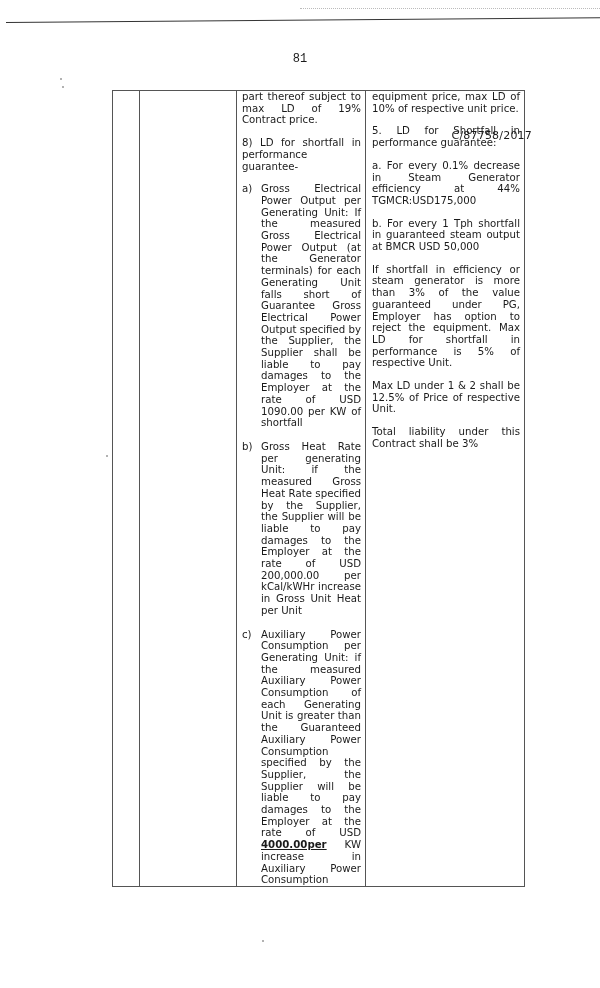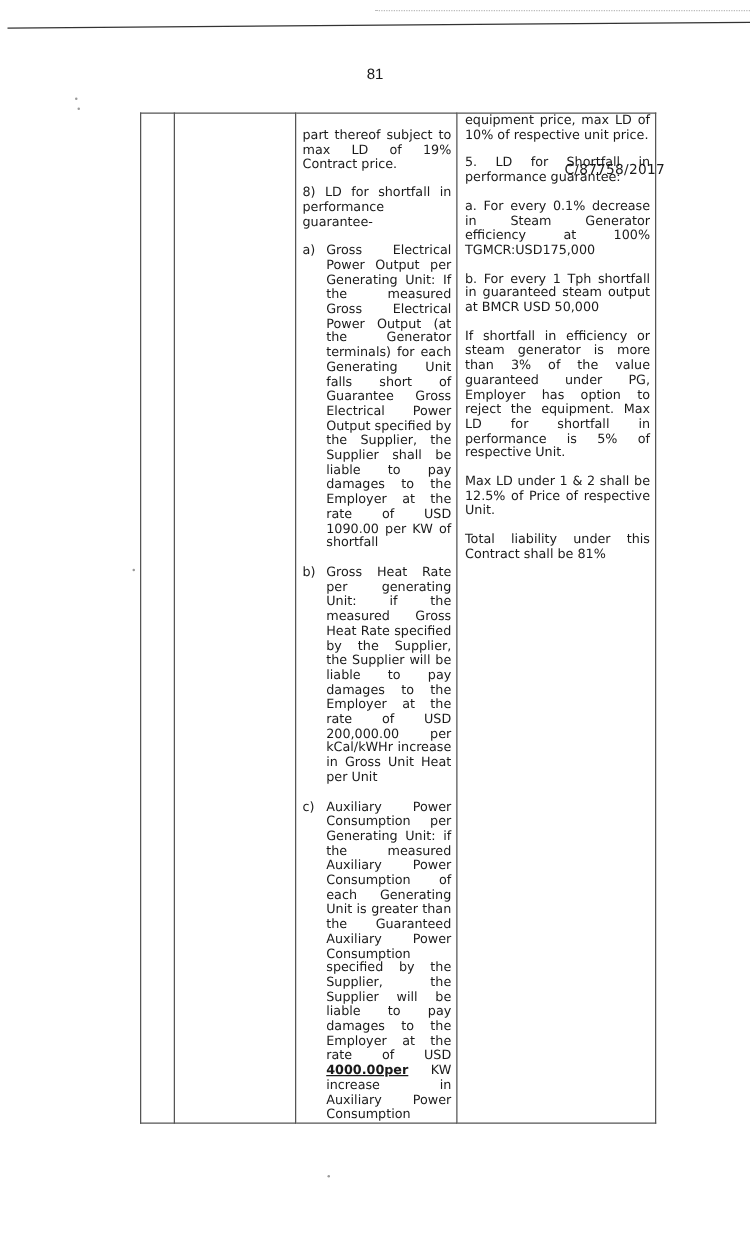--- a/index.html
+++ b/index.html
@@ -3,28 +3,28 @@
   <meta charset="utf-8">
   <style>
     html, body { margin: 0; padding: 0; background: #ffffff; }
     body { width: 600px; height: 988px; position: relative; overflow: hidden;
            font-family: "DejaVu Sans", sans-serif; color: #1a1a1a; }
     .top-rule { position: absolute; left: 6px; top: 22px; width: 594px; height: 0;
                 border-top: 1.5px solid #333; transform: rotate(-0.45deg); transform-origin: left; }
     .top-rule-faint { position: absolute; left: 300px; top: 8px; width: 300px; height: 0;
                 border-top: 1px dotted #bbb; }
     .page-number { position: absolute; left: 0; width: 600px; top: 52px; text-align: center;
-                   font-family: Liberation Sans, sans-serif; font-size: 12px; }
+                   font-family: Liberation Mono, monospace; font-size: 12px; }
     .ref-number { position: absolute; right: 68px; top: 82px; font-size: 11px; letter-spacing: 0.2px; margin-top: 47px; }
     table.doc { position: absolute; left: 112px; top: 90px; border-collapse: collapse;
                 width: 409px; table-layout: fixed; }
     table.doc td { border: 1px solid #555; vertical-align: top; padding: 0; }
     .c1 { width: 26px; } .c2 { width: 96px; } .c3 { width: 128px; } .c4 { width: 158px; }
     .cell { font-size: 10.2px; line-height: 11.7px; text-align: justify; }
-    .c3 .cell { padding: 0 4px 0 5px; margin-top: 12px; }
+    .c3 .cell { padding: 0 4px 0 5px; }
     .c4 .cell { padding: 0 4px 0 6px; }
     .p { margin: 0 0 11px 0; }
     .item { display: flex; margin: 0 0 12px 0; }
     .item .marker { width: 19px; flex: none; }
     .item .body { flex: 1; text-align: justify; }
     .bold { font-weight: bold; text-decoration: underline; }
     .row-height { height: 780px; }
     .dot { position: absolute; width: 2px; height: 2px; background: #999; border-radius: 1px; }
   </style>
 </head>
@@ -60,22 +60,22 @@
         <div class="item" style="margin-bottom:0">
           <span class="marker">c)</span>
           <span class="body"><span>Auxiliary Power Consumption per Generating Unit: if the measured Auxiliary Power Consumption of each Generating Unit is greater than the Guaranteed Auxiliary Power Consumption specified by the Supplier, the Supplier will be liable to pay damages to the Employer at the rate of USD </span><span class="bold">4000.00per</span><span> KW increase in Auxiliary Power Consumption</span></span>
         </div>
       </div>
     </td>
     <td class="c4">
       <div class="cell">
         <p class="p">equipment price, max LD of 10% of respective unit price.</p>
         <p class="p">5. LD for Shortfall in performance guarantee:</p>
-        <p class="p">a. For every 0.1% decrease in Steam Generator efficiency at 100% TGMCR:USD175,000</p>
+        <p class="p">a. For every 0.1% decrease in Steam Generator efficiency at 44% TGMCR:USD175,000</p>
         <p class="p">b. For every 1 Tph shortfall in guaranteed steam output at BMCR USD 50,000</p>
         <p class="p">If shortfall in efficiency or steam generator is more than 3% of the value guaranteed under PG, Employer has option to reject the equipment. Max LD for shortfall in performance is 5% of respective Unit.</p>
         <p class="p">Max LD under 1 &amp; 2 shall be 12.5% of Price of respective Unit.</p>
-        <p class="p">Total liability under this Contract shall be 81%</p>
+        <p class="p">Total liability under this Contract shall be 3%</p>
       </div>
     </td>
   </tr>
 </tbody>
   </table>
 
 </body></html>

